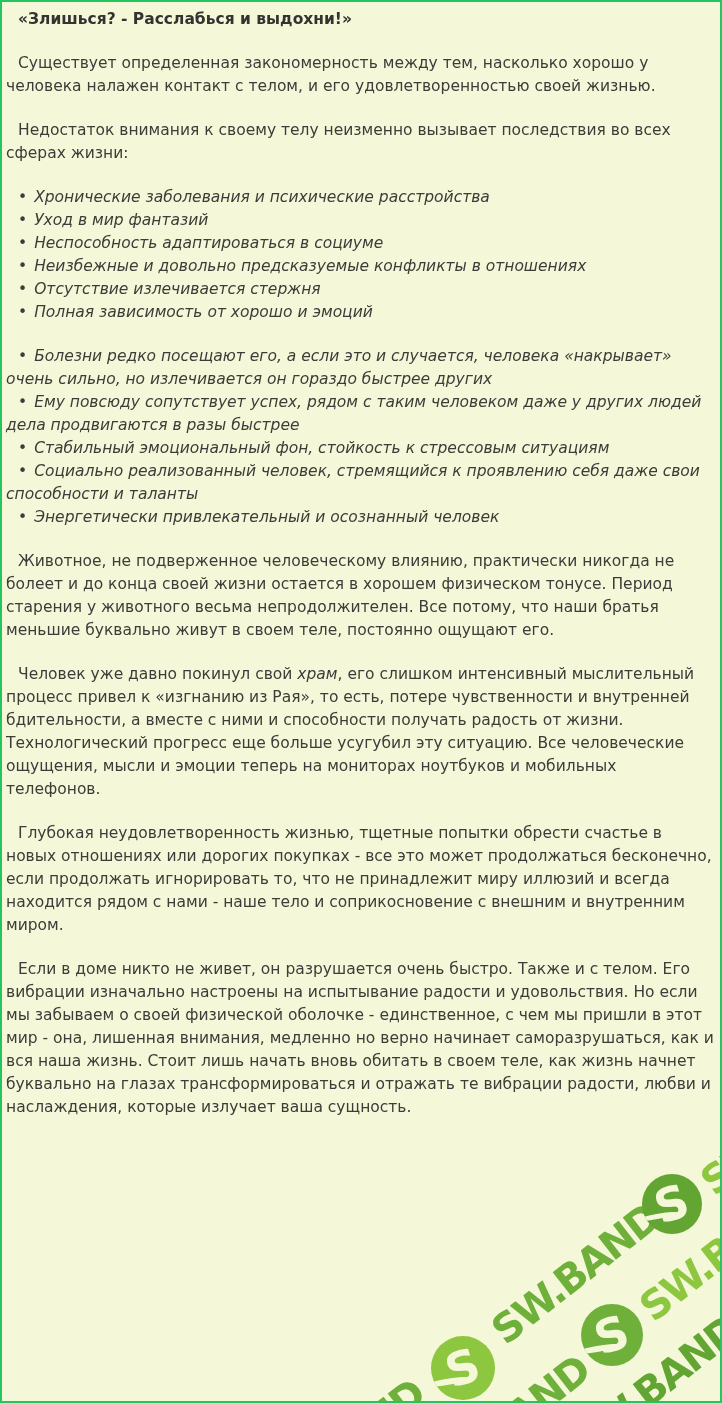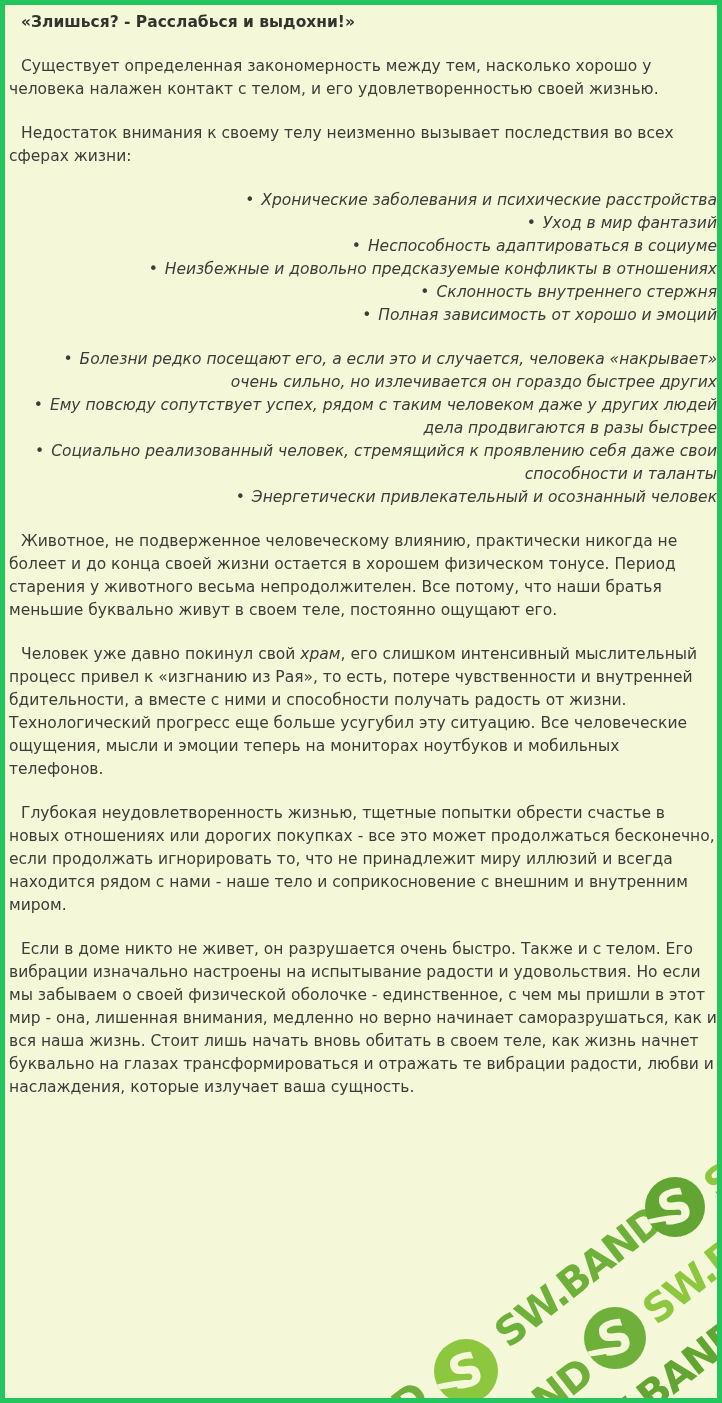--- a/index.html
+++ b/index.html
@@ -1,36 +1,36 @@
 <!DOCTYPE html>
 <html lang="ru"><head>
 <meta charset="utf-8">
 <style>
   html,body{margin:0;padding:0;background:#ffffff;}
   .page{
     position:relative;
     width:722px;height:1403px;
     box-sizing:border-box;
     background:#f4f8d9;
-    border:5px solid #22c55e;
+    border:2px solid #22c55e;
     overflow:hidden;
     font-family:"DejaVu Sans",sans-serif;
     color:#3c3c38;
   }
   .content{
     position:absolute;
     left:4px;top:6px;
     width:708px;
     font-size:15.5px;
     line-height:23px;
   }
   .content p{margin:0;text-indent:12px;}
   .sp{margin-top:21px !important;}
   .title{font-weight:bold;color:#33332f;}
-  .list p{font-style:italic;text-align:right;}
+  .list p{font-style:italic;}
   .b{font-style:normal;margin-right:7px;}
   em{font-style:italic;}
 
   
   .wm{position:absolute;inset:0;pointer-events:none;}
   .wm-t{
     position:absolute;
     font-weight:bold;
     font-size:40px;
     line-height:46px;
@@ -85,28 +85,29 @@
 
     <p class="sp">Существует определенная закономерность между тем, насколько хорошо у человека налажен контакт с телом, и его удовлетворенностью своей жизнью.</p>
 
     <p class="sp">Недостаток внимания к своему телу неизменно вызывает последствия во всех сферах жизни:</p>
 
     <div class="list sp">
       <p><span class="b">•</span><span>Хронические заболевания и психические расстройства</span></p>
       <p><span class="b">•</span><span>Уход в мир фантазий</span></p>
       <p><span class="b">•</span><span>Неспособность адаптироваться в социуме</span></p>
       <p><span class="b">•</span><span>Неизбежные и довольно предсказуемые конфликты в отношениях</span></p>
-      <p><span class="b">•</span><span>Склонность внутреннего стержня</span></p>
+      <p><span class="b">•</span><span>Отсутствие излечивается стержня</span></p>
       <p><span class="b">•</span><span>Полная зависимость от хорошо и эмоций</span></p>
     </div>
 
 
     <div class="list sp">
       <p><span class="b">•</span><span>Болезни редко посещают его, а если это и случается, человека «накрывает» очень сильно, но излечивается он гораздо быстрее других</span></p>
       <p><span class="b">•</span><span>Ему повсюду сопутствует успех, рядом с таким человеком даже у других людей дела продвигаются в разы быстрее</span></p>
+      <p><span class="b">•</span><span>Стабильный эмоциональный фон, стойкость к стрессовым ситуациям</span></p>
       <p><span class="b">•</span><span>Социально реализованный человек, стремящийся к проявлению себя даже свои способности и таланты</span></p>
       <p><span class="b">•</span><span>Энергетически привлекательный и осознанный человек</span></p>
     </div>
 
     <p class="sp">Животное, не подверженное человеческому влиянию, практически никогда не болеет и до конца своей жизни остается в хорошем физическом тонусе. Период старения у животного весьма непродолжителен. Все потому, что наши братья меньшие буквально живут в своем теле, постоянно ощущают его.</p>
 
     <p class="sp"><span>Человек уже давно покинул свой </span><em>храм</em><span>, его слишком интенсивный мыслительный процесс привел к «изгнанию из Рая», то есть, потере чувственности и внутренней бдительности, а вместе с ними и способности получать радость от жизни. Технологический прогресс еще больше усугубил эту ситуацию. Все человеческие ощущения, мысли и эмоции теперь на мониторах ноутбуков и мобильных телефонов.</span></p>
 
     <p class="sp">Глубокая неудовлетворенность жизнью, тщетные попытки обрести счастье в новых отношениях или дорогих покупках - все это может продолжаться бесконечно, если продолжать игнорировать то, что не принадлежит миру иллюзий и всегда находится рядом с нами - наше тело и соприкосновение с внешним и внутренним миром.</p>
 

